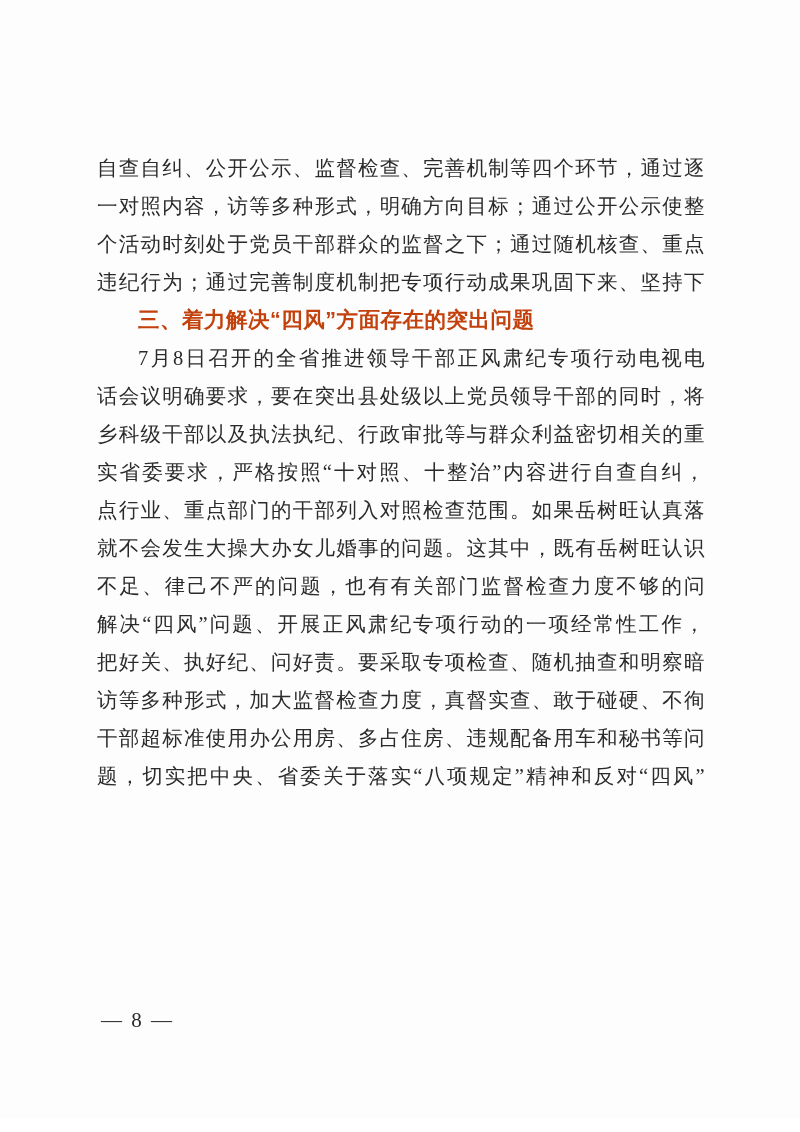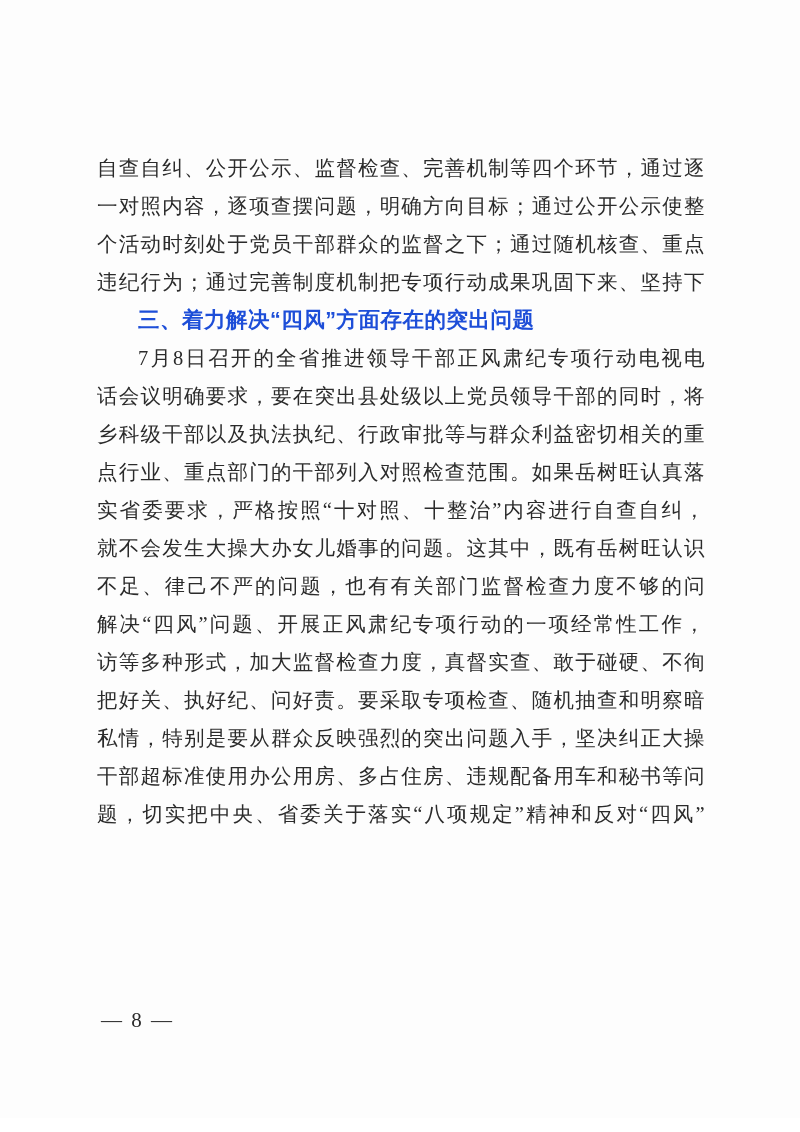--- a/index.html
+++ b/index.html
@@ -34,52 +34,51 @@
   .line.para-end {
     text-align-last: left;
   }
   .line.indent {
     padding-left: 41px;
   }
   .line.heading {
     font-family: "Liberation Sans", "DejaVu Sans", sans-serif;
     font-weight: 700;
     font-size: 21.5px;
-    color: #1d4ed8;
+    color: #c2410c;
     text-align-last: left;
   }
   .page-number {
     position: absolute;
     left: 101px;
     top: 1006px;
     font-size: 21px;
     line-height: 28px;
     letter-spacing: 2px;
     color: #2b2b2b;
     font-family: "Liberation Serif", "DejaVu Serif", serif;
   }
 </style>
 </head>
 <body>
 
 <div class="page">
   <div class="text-block">
     <div class="line">自查自纠、公开公示、监督检查、完善机制等四个环节，通过逐</div>
-    <div class="line">一对照内容，逐项查摆问题，明确方向目标；通过公开公示使整</div>
+    <div class="line">一对照内容，访等多种形式，明确方向目标；通过公开公示使整</div>
     <div class="line">个活动时刻处于党员干部群众的监督之下；通过随机核查、重点</div>
     <div class="line">违纪行为；通过完善制度机制把专项行动成果巩固下来、坚持下</div>
     <div class="line heading indent">三、着力解决“四风”方面存在的突出问题</div>
     <div class="line indent">7月8日召开的全省推进领导干部正风肃纪专项行动电视电</div>
     <div class="line">话会议明确要求，要在突出县处级以上党员领导干部的同时，将</div>
     <div class="line">乡科级干部以及执法执纪、行政审批等与群众利益密切相关的重</div>
+    <div class="line">实省委要求，严格按照“十对照、十整治”内容进行自查自纠，</div>
     <div class="line">点行业、重点部门的干部列入对照检查范围。如果岳树旺认真落</div>
-    <div class="line">实省委要求，严格按照“十对照、十整治”内容进行自查自纠，</div>
     <div class="line">就不会发生大操大办女儿婚事的问题。这其中，既有岳树旺认识</div>
     <div class="line">不足、律己不严的问题，也有有关部门监督检查力度不够的问题。</div>
     <div class="line">解决“四风”问题、开展正风肃纪专项行动的一项经常性工作，</div>
+    <div class="line">把好关、执好纪、问好责。要采取专项检查、随机抽查和明察暗</div>
     <div class="line">访等多种形式，加大监督检查力度，真督实查、敢于碰硬、不徇</div>
-    <div class="line">把好关、执好纪、问好责。要采取专项检查、随机抽查和明察暗</div>
-    <div class="line">私情，特别是要从群众反映强烈的突出问题入手，坚决纠正大操</div>
     <div class="line">干部超标准使用办公用房、多占住房、违规配备用车和秘书等问</div>
     <div class="line">题，切实把中央、省委关于落实“八项规定”精神和反对“四风”</div>
   </div>
   <div class="page-number">— 8 —</div>
 </div>
 
 </body></html>

